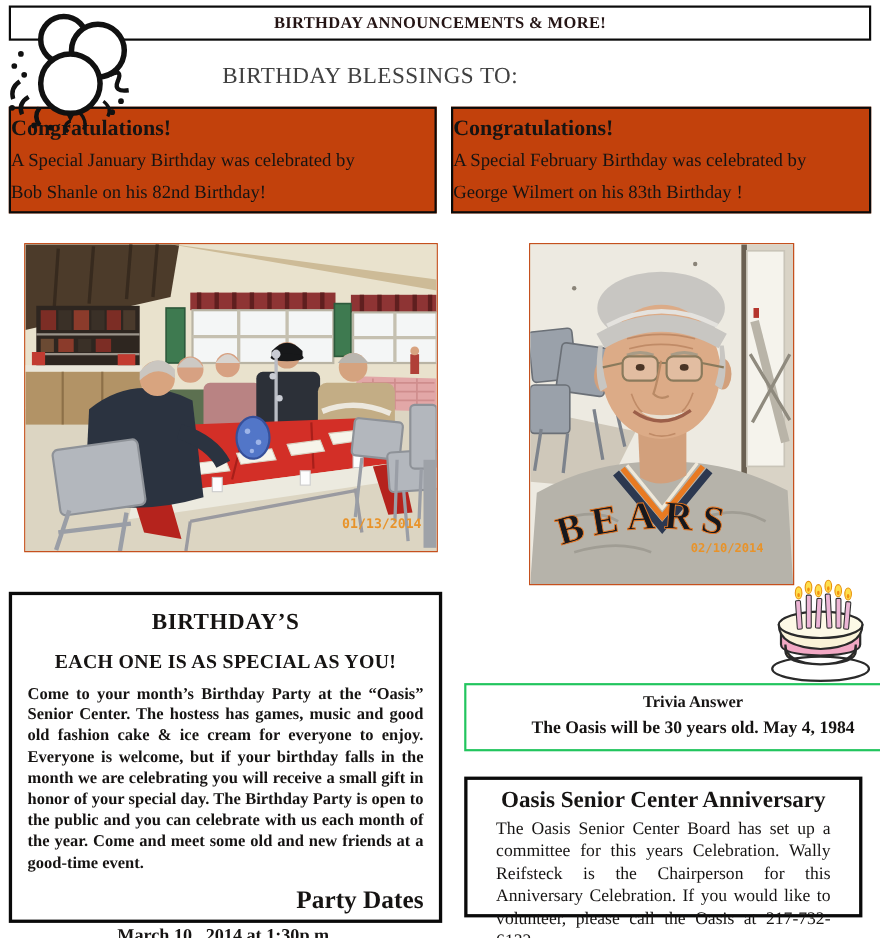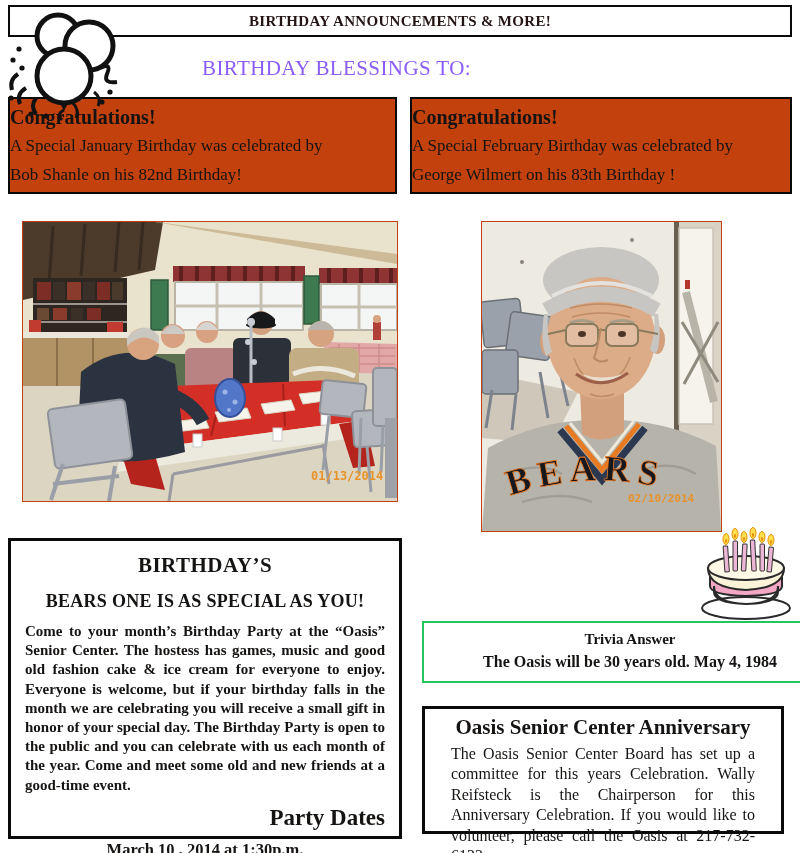--- a/index.html
+++ b/index.html
@@ -7,21 +7,21 @@
         font-family:"Liberation Serif", serif;color:#161413;overflow:hidden;}
   .abs{position:absolute;}
 
   
   .banner{left:8px;top:5px;width:780px;height:28px;border:2px solid #0a0a0a;
           text-align:center;line-height:28px;font-weight:bold;font-size:15px;
           letter-spacing:.3px;color:#241414;z-index:1;}
   .balloons{left:4px;top:4px;width:116px;height:118px;z-index:5;}
 
   .blessings{left:0;top:56px;width:673px;text-align:center;font-size:21px;
-             letter-spacing:.4px;color:#8b5cf6;}
+             letter-spacing:.4px;color:#404040;}
 
   
   .cbox{border:2px solid #0a0a0a;background:#c2410c;text-align:left;z-index:2;}
   .cbox-left{left:8px;top:97px;width:385px;height:93px;}
   .cbox-right{left:410px;top:97px;width:378px;height:93px;}
   .cbox .ctitle{font-weight:bold;font-size:20px;margin-top:7px;}
   .cbox .cline{font-size:17px;margin-top:6px;line-height:1.35;}
 
   
   .photo{border:1px solid #c2410c;overflow:hidden;background:#e9e2cd;}
@@ -246,21 +246,21 @@
         </defs>
       <text font-size="36" font-weight="bold" font-family="Liberation Serif, serif" fill="#17181d" stroke="#e87722" stroke-width="0.8" letter-spacing="7">
         <textPath href="#bearsArc">BEARS</textPath>
       </text>
       <text x="146" y="280" font-size="11" class="stamp" fill="#e8932a">02/10/2014</text>
     </svg>
   </div>
 
   <div class="abs bbox">
     <div class="btitle">BIRTHDAY’S</div>
-    <div class="bsub">BEARS ONE IS AS SPECIAL AS YOU!</div>
+    <div class="bsub">EACH ONE IS AS SPECIAL AS YOU!</div>
     <div class="bpara">Come to your month’s Birthday Party at the “Oasis”  Senior Center.  The hostess has games,  music and good old fashion cake &amp; ice cream for everyone to enjoy.  Everyone is welcome, but if your birthday falls in the month we are celebrating you will receive a small gift in honor of your special day.  The Birthday Party is open to the public and you can celebrate with us each month of the year.  Come and meet some old and new friends at a good-time event.</div>
     <div class="pdates">Party Dates</div>
     <div class="pdate">March 10 , 2014  at 1:30p.m.</div>
 
   </div>
 
   <div class="abs cake">
     <svg width="96" height="98" viewBox="0 0 96 98">
       <ellipse cx="48" cy="84" rx="44" ry="11" fill="#ffffff" stroke="#2a2a2a" stroke-width="2"></ellipse>
       <path d="M12,52 L84,52 L84,62 Q84,71 48,72 Q12,71 12,62 Z" fill="#f2a8c4" stroke="#2a2a2a" stroke-width="2"></path>

